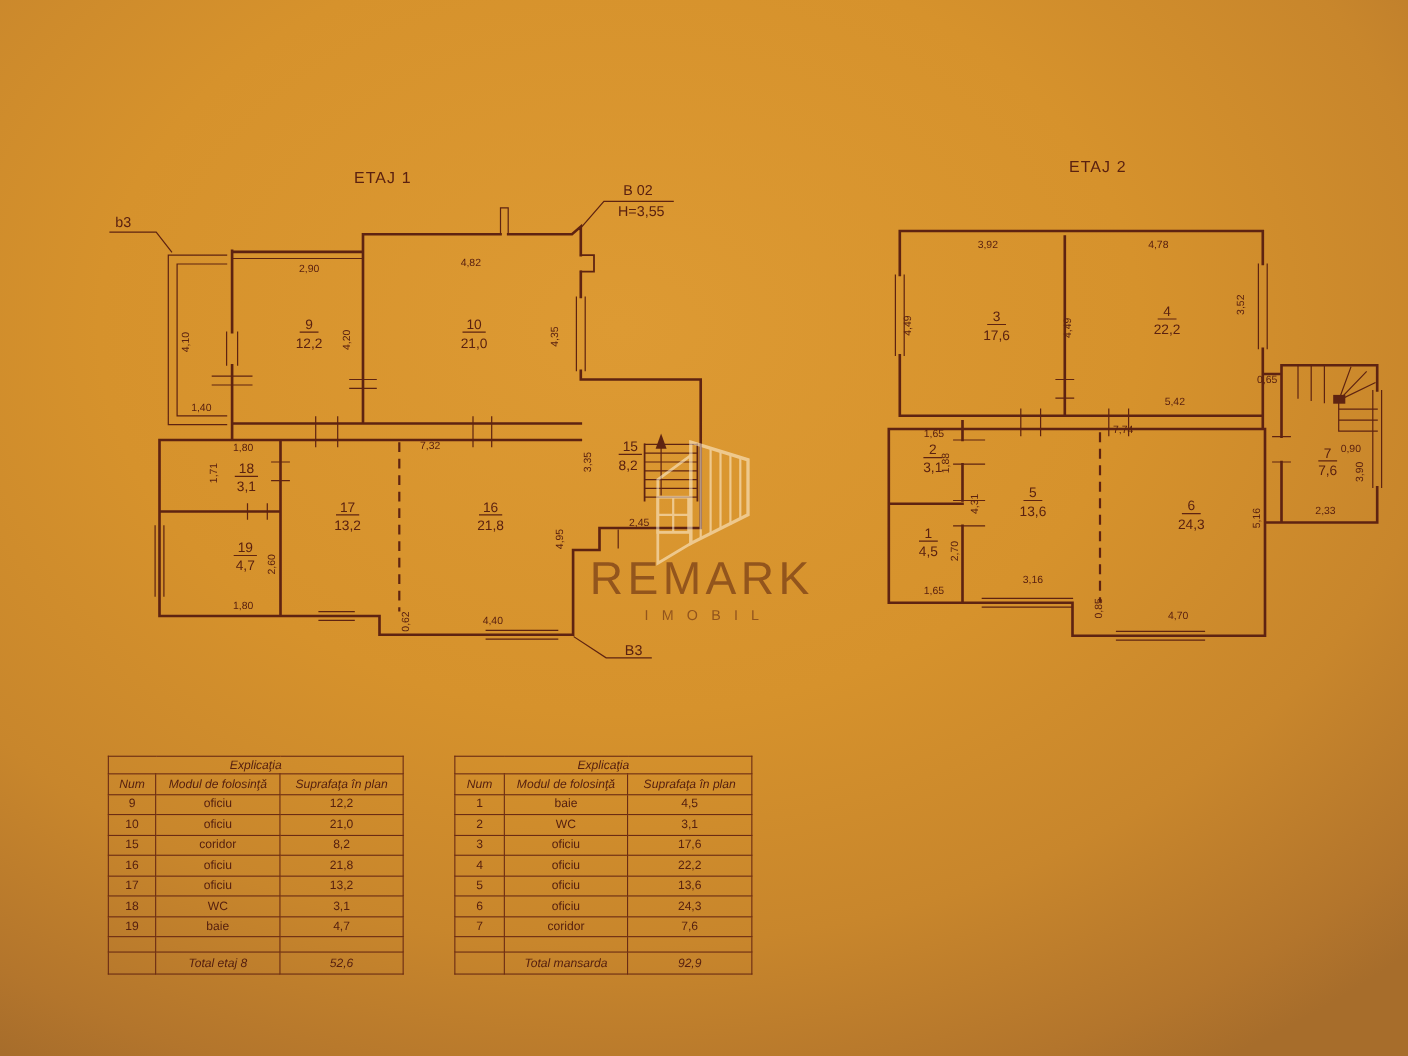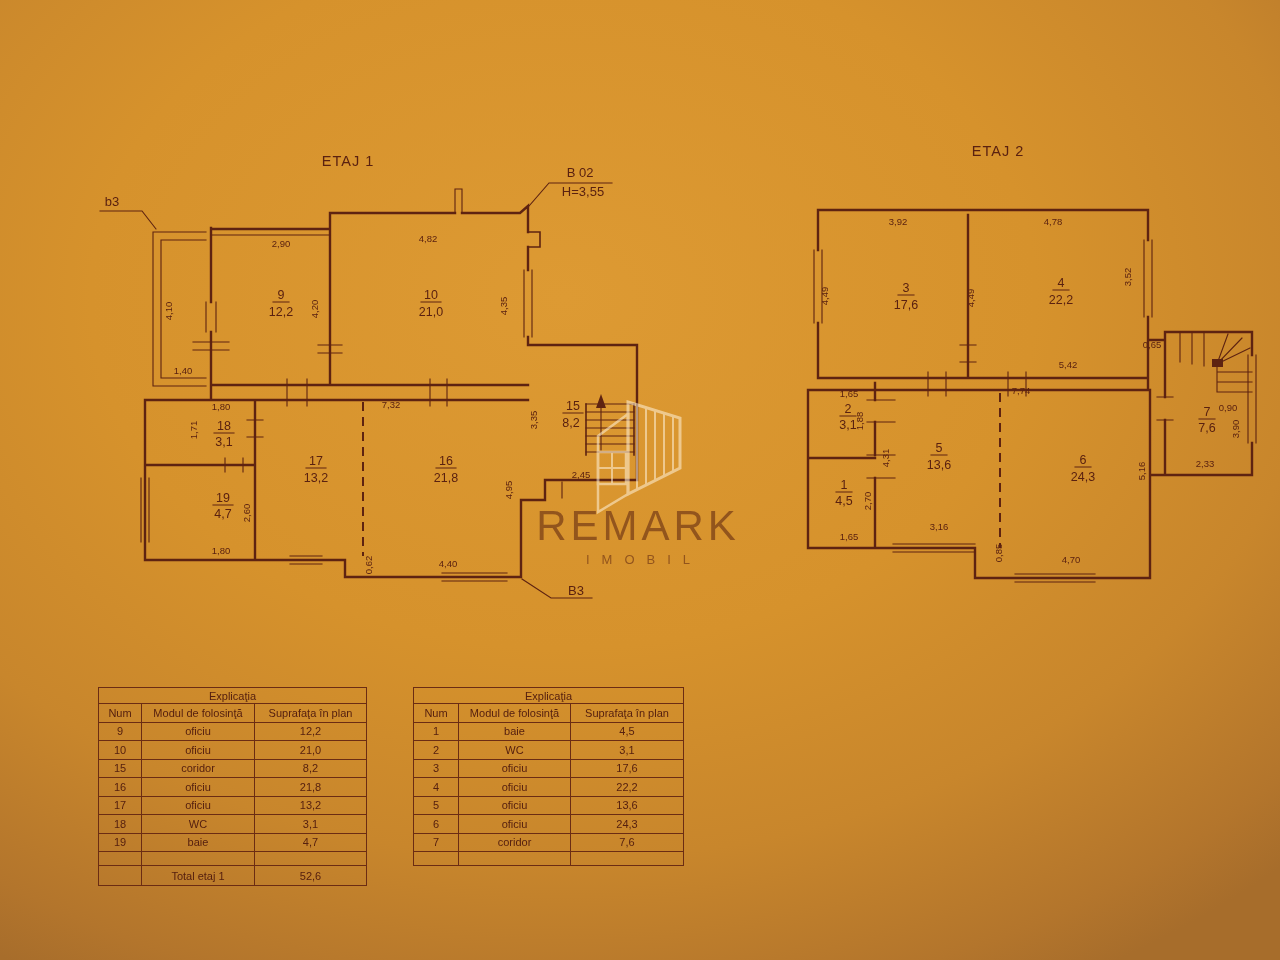--- a/index.html
+++ b/index.html
@@ -14,21 +14,21 @@
   svg .ra{font-size:12.5px;}
   svg .tl{font-size:14.5px;letter-spacing:1px;}
   svg .mk{font-size:13px;}
   .tbl{position:absolute;border-collapse:collapse;table-layout:fixed;color:#56200f;
        font-family:"Liberation Sans",sans-serif;font-size:11px;background:transparent;}
   .tbl td{border:1.4px solid #6b2c13;text-align:center;padding:0 2px;overflow:hidden;white-space:nowrap;}
   .tbl tr{height:18.5px;}
   .tbl tr.tr-title{height:16px;}
   .tbl tr.tr-empty{height:14px;}
   .tbl tr.tr-total{height:20px;}
-  .ital{margin-top:21px;}
+  .ital{font-style:italic;margin-top:21px;}
 </style>
 </head>
 <body>
 
 <div id="photo">
 <div id="content">
 
 <svg width="1280" height="960" viewBox="0 0 1280 960">
 
   <g stroke="#5e2311" fill="none" stroke-width="2.4" stroke-linecap="square">
@@ -217,21 +217,21 @@
             <td>baie</td>
             <td>4,7</td>
           </tr>
   <tr class="tr-empty">
             <td></td>
             <td></td>
             <td></td>
           </tr>
   <tr class="tr-total">
     <td></td>
-    <td class="ital">Total etaj 1</td>
+    <td class="ital">Total etaj 8</td>
     <td class="ital">52,6</td>
   </tr>
 </tbody>
       </table>
 
 
 <table class="tbl" style="left:413px;top:687px;width:270px;">
   <colgroup>
           <col style="width:45px">
           <col style="width:112px">
@@ -279,17 +279,22 @@
   <tr>
             <td>7</td>
             <td>coridor</td>
             <td>7,6</td>
           </tr>
   <tr class="tr-empty">
             <td></td>
             <td></td>
             <td></td>
           </tr>
+  <tr class="tr-total">
+    <td></td>
+    <td class="ital">Total mansarda</td>
+    <td class="ital">92,9</td>
+  </tr>
 </tbody>
       </table>
 
 </div>
 </div>
 
 </body></html>

